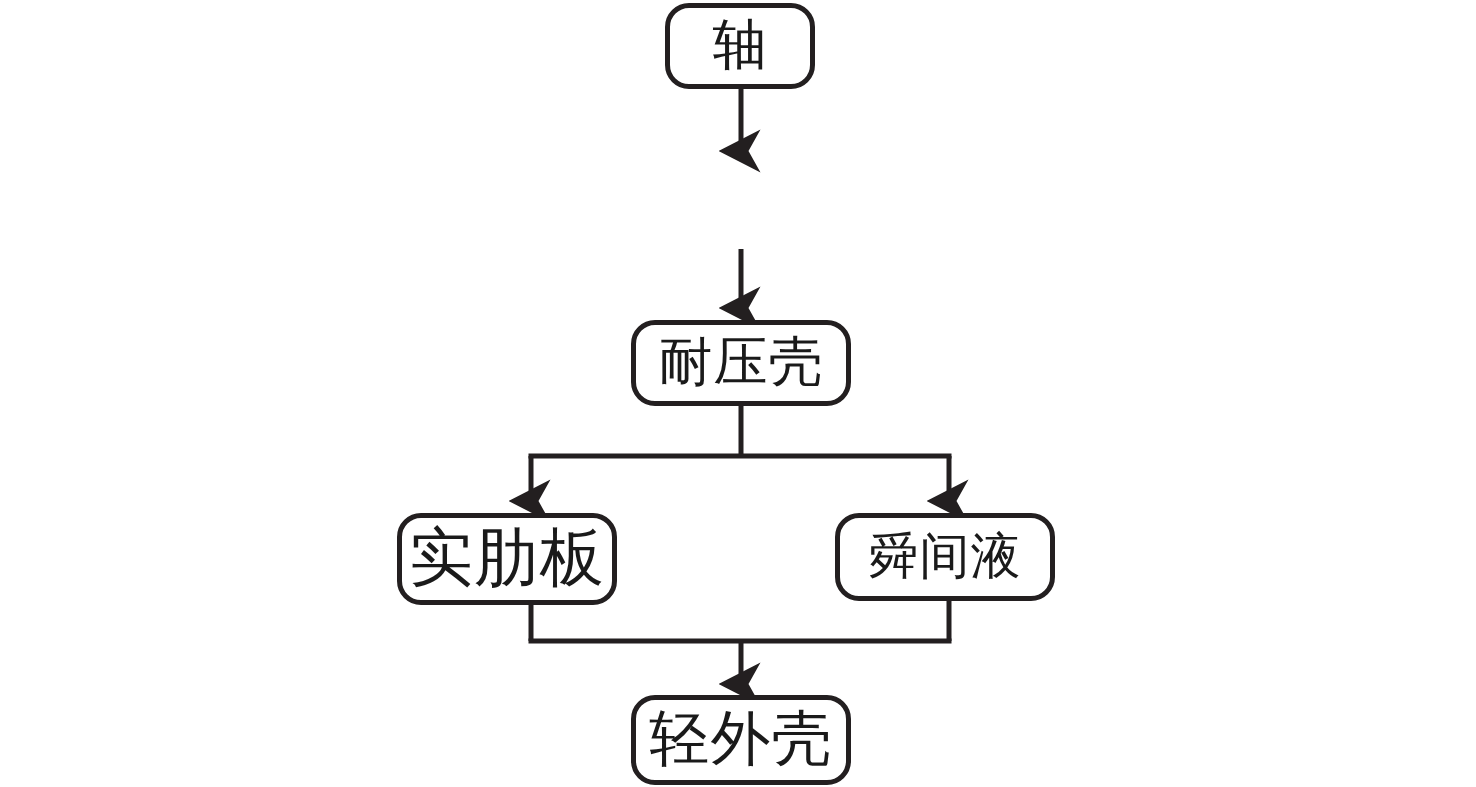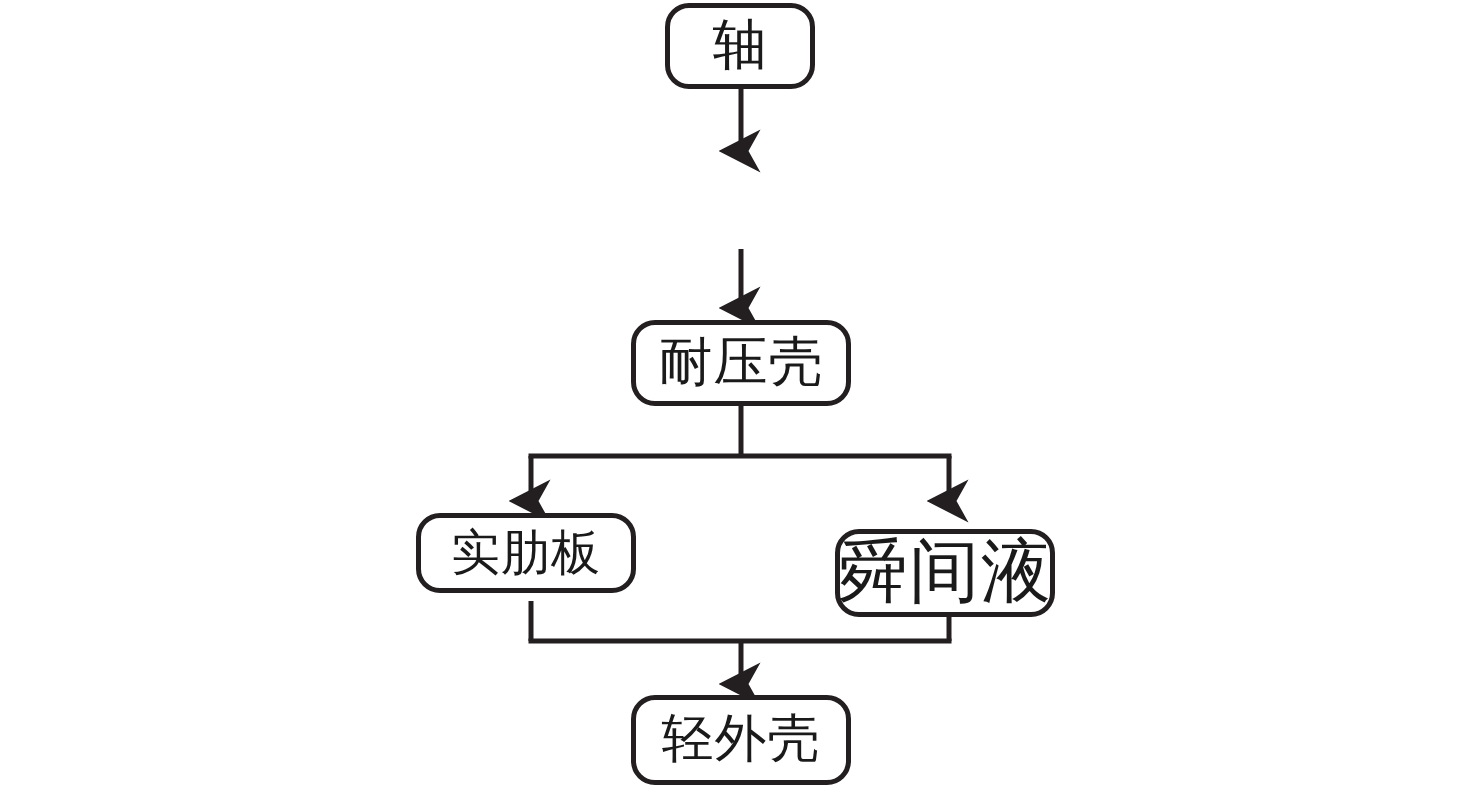--- a/index.html
+++ b/index.html
@@ -89,25 +89,25 @@
 
   <div class="node" style="left:665px; top:3px; width:150px; height:86px; font-size:54px;">
     <span class="node-label">轴</span>
   </div>
 
 
   <div class="node" style="left:631px; top:320px; width:220px; height:86px; font-size:54px;">
     <span class="node-label">耐压壳</span>
   </div>
 
-  <div class="node" style="left:416px; top:513px; width:220px; height:80px; font-size:49px;">
+  <div class="node" style="left:397px; top:513px; width:220px; height:92px; font-size:64px;">
     <span class="node-label">实肋板</span>
   </div>
 
-  <div class="node" style="left:835px; top:513px; width:220px; height:88px; font-size:70px;margin-top:16px;">
+  <div class="node" style="left:835px; top:513px; width:220px; height:88px; font-size:50px;">
     <span class="node-label">舜间液</span>
   </div>
 
-  <div class="node" style="left:631px; top:695px; width:220px; height:90px; font-size:52px;">
+  <div class="node" style="left:631px; top:695px; width:220px; height:90px; font-size:60px;">
     <span class="node-label">轻外壳</span>
   </div>
 
 </div>
 
 </body></html>

